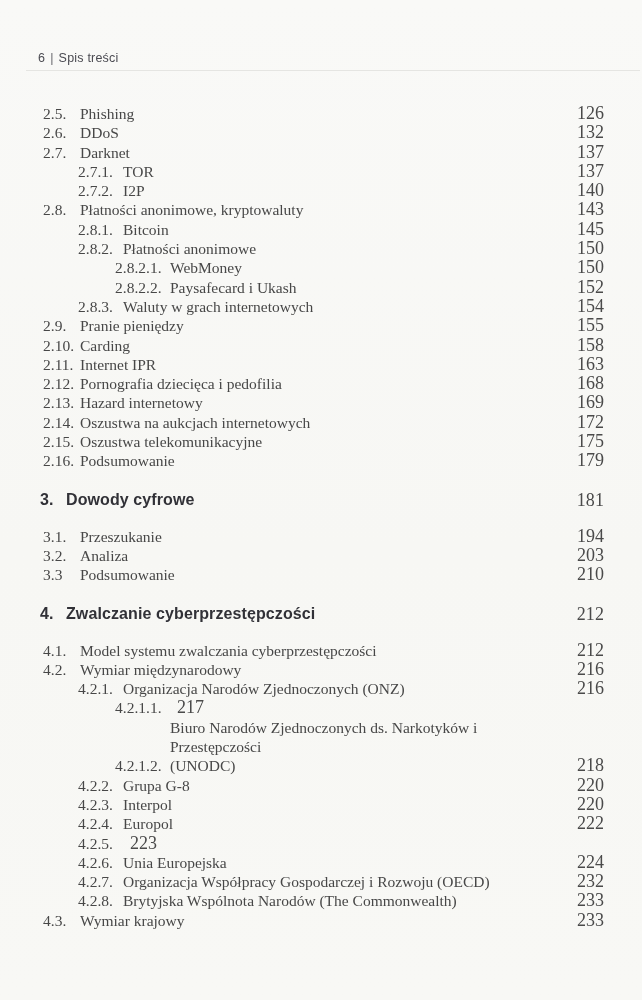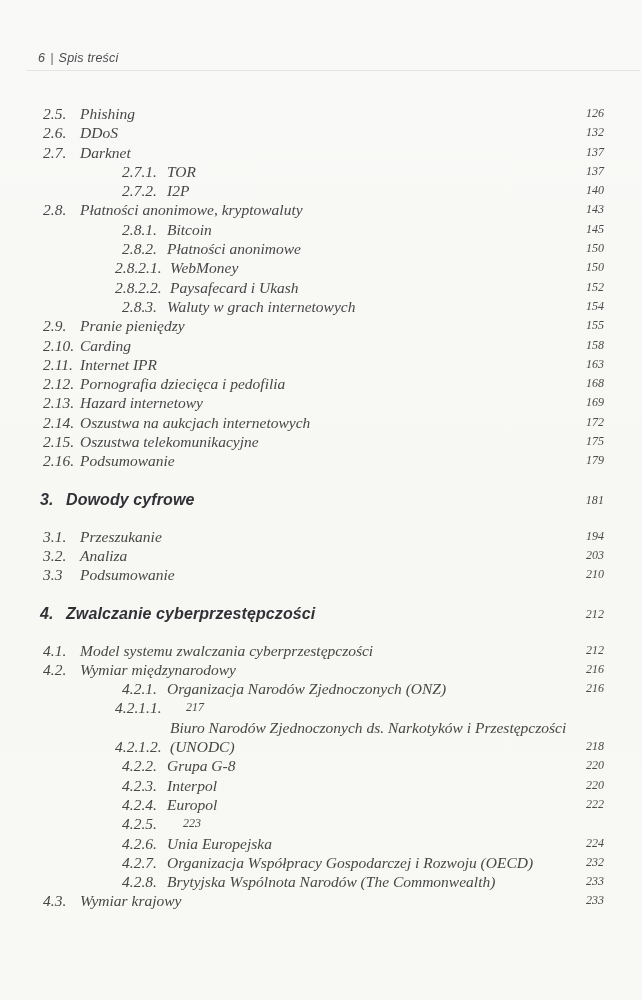--- a/index.html
+++ b/index.html
@@ -5,21 +5,20 @@
   html, body { margin: 0; padding: 0; }
   body {
     width: 642px; height: 1000px;
     font-family: "Liberation Serif", serif;
     overflow: hidden;
   }
   .page {
     position: relative;
     width: 642px; height: 1000px;
     background: linear-gradient(180deg, #f9f9f7 0%, #f7f7f4 55%, #f8f8f5 100%);
-    font-style: italic;
   }
   .running-header {
     position: absolute; left: 38px; top: 51px;
     font-family: "Liberation Sans", sans-serif;
     font-size: 12.5px; color: #4b4b52; letter-spacing: 0.2px;
     white-space: nowrap;
   }
   .running-header .sep { margin: 0 5px; color: #6a6a70; }
   .header-rule {
     position: absolute; left: 26px; right: 2px; top: 70px;
@@ -30,26 +29,26 @@
   }
   .row {
     display: flex; align-items: center;
     color: #474747;
     font-size: 15.5px; line-height: 19.3px;
   }
   .row .num  { flex: none; }
   .row .title{ flex: 1 1 auto; white-space: pre-line; }
   .row .pg   { flex: none; text-align: right; min-width: 34px;
                font-family: "Liberation Serif", serif; font-weight: normal;
-               font-size: 12px; color: #4a4a4a; }
+               font-size: 18px; color: #4a4a4a; }
   
   .entry.lvl1 { padding-left: 5px; }
   .entry.lvl1 .num { width: 37px; }
   .entry.lvl2 { padding-left: 40px; }
-  .entry.lvl2 .num { width: 45px; margin-left: 44px; }
+  .entry.lvl2 .num { width: 45px; }
   .entry.lvl3 { padding-left: 77px; }
   .entry.lvl3 .num { width: 55px; }
   .row.wrap { align-items: flex-end; }
   .chapter {
     padding-left: 2px;
     margin: 18px 0 16px 0;
     font-family: "Liberation Sans", sans-serif;
     font-weight: bold; font-size: 16px; line-height: 22px;
     color: #313137; letter-spacing: 0.1px;
   }

